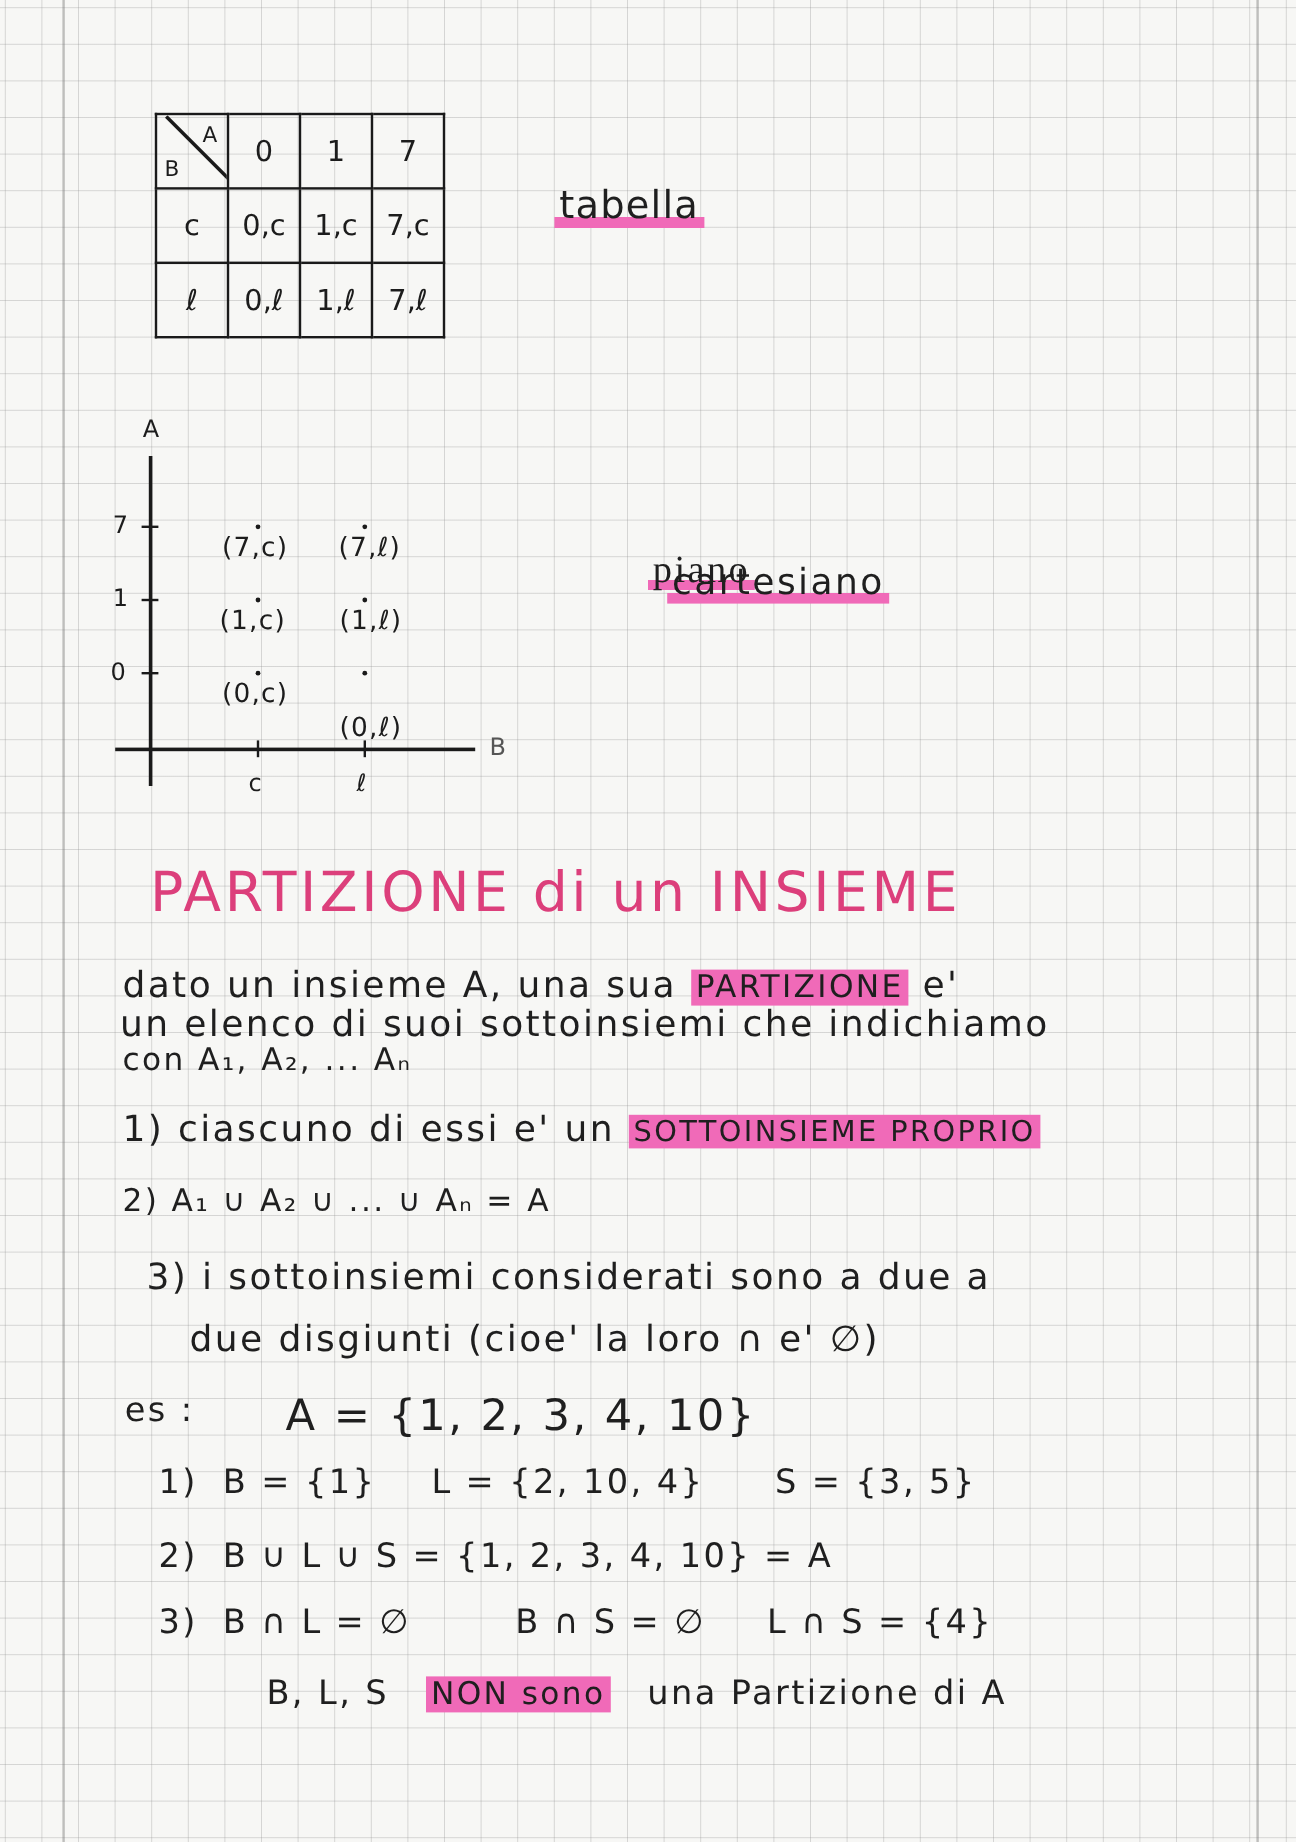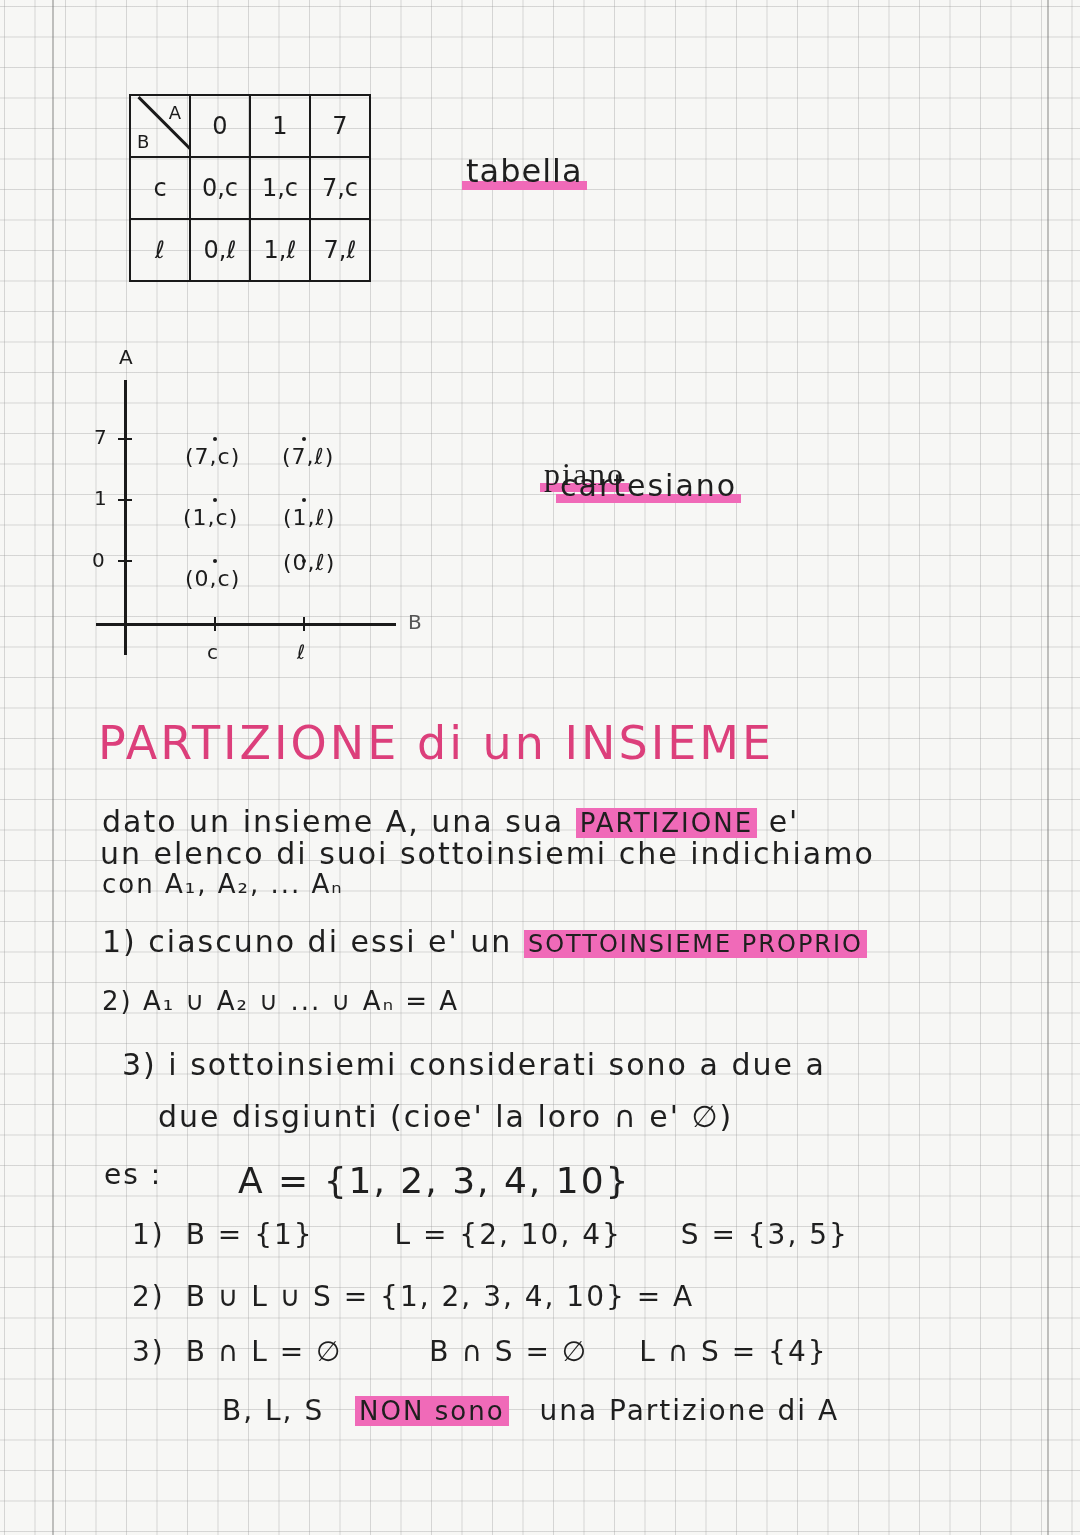--- a/index.html
+++ b/index.html
@@ -27,21 +27,21 @@
     .corner .a { position: absolute; right: 8px; top: 6px; font-size: 18px; }
     .corner .b { position: absolute; left: 6px; bottom: 4px; font-size: 18px; }
 
     
     .axis { position: absolute; background: #1a1a1a; }
     .tick { position: absolute; background: #1a1a1a; }
     .lbl { position: absolute; font-size: 20px; }
     .pt { position: absolute; width: 4px; height: 4px; border-radius: 50%; background: #1a1a1a; }
     .pair { position: absolute; font-size: 22px; letter-spacing: 1px; }
 
-    .title { position: absolute; left: 98px; top: 716px; font-size: 46px; color: #dc3f7b; letter-spacing: 3px; font-family: "DejaVu Sans", sans-serif; }
+    .title { position: absolute; left: 98px; top: 716px; font-size: 46px; color: #dc3f7b; letter-spacing: 3px; font-family: "DejaVu Sans", sans-serif; padding-left: 27px; }
     .para { font-size: 30px; line-height: 31px; }
   </style>
 </head>
 <body>
 
 <div class="margin-line" style="left:52px;"></div>
 <div class="margin-line" style="left:1047px;"></div>
 
 <table class="ctable">
   <tbody>
@@ -97,21 +97,21 @@
   <div class="pt" style="left:213px; top:498px;"></div>
   <div class="pt" style="left:302px; top:498px;"></div>
   <div class="pt" style="left:213px; top:559px;"></div>
   <div class="pt" style="left:302px; top:559px;"></div>
 
   <div class="pair" style="left:185px; top:444px;text-align:right;">(7,c)</div>
   <div class="pair" style="left:282px; top:444px;">(7,ℓ)</div>
   <div class="pair" style="left:183px; top:505px;">(1,c)</div>
   <div class="pair" style="left:283px; top:505px;">(1,ℓ)</div>
   <div class="pair" style="left:185px; top:566px;">(0,c)</div>
-  <div class="pair" style="left:283px; top:550px;">(0,ℓ)</div>
+  <div class="pair" style="left:283px; top:594px;">(0,ℓ)</div>
 </div>
 
 <div class="ink" style="left:540px; top:456px; font-size:32px;font-family:Liberation Serif, serif;">
   <span class="ul">piano</span>
 </div>
 <div class="ink" style="left:556px; top:468px; font-size:30px;">
   <span class="ul">cartesiano</span>
 </div>
 
 <div class="title">PARTIZIONE di un INSIEME</div>
@@ -138,21 +138,21 @@
   <span>i sottoinsiemi considerati sono a due a</span>
 </div>
 <div class="ink para" style="left:158px; top:1075px;margin-top:26px;">due disgiunti (cioe' la loro ∩ e' ∅)</div>
 
 <div class="ink" style="left:104px; top:1158px; font-size:28px;">es :</div>
 <div class="ink" style="left:238px; top:1160px; font-size:36px;">A = {1, 2, 3, 4, 10}</div>
 
 <div class="ink" style="left:132px; top:1218px; font-size:28px;">
   <span>1)</span>
   <span style="margin-left:10px;">B = {1}</span>
-  <span style="margin-left:70px;">L = {2, 10, 4}</span>
+  <span style="margin-left:35px;">L = {2, 10, 4}</span>
   <span style="margin-left:48px;">S = {3, 5}</span>
 </div>
 <div class="ink" style="left:132px; top:1280px; font-size:28px;">
   <span>2)</span>
   <span style="margin-left:10px;">B ∪ L ∪ S = {1, 2, 3, 4, 10} = A</span>
 </div>
 <div class="ink" style="left:132px; top:1335px; font-size:28px;">
   <span>3)</span>
   <span style="margin-left:10px;">B ∩ L = ∅</span>
   <span style="margin-left:76px;">B ∩ S = ∅</span>

